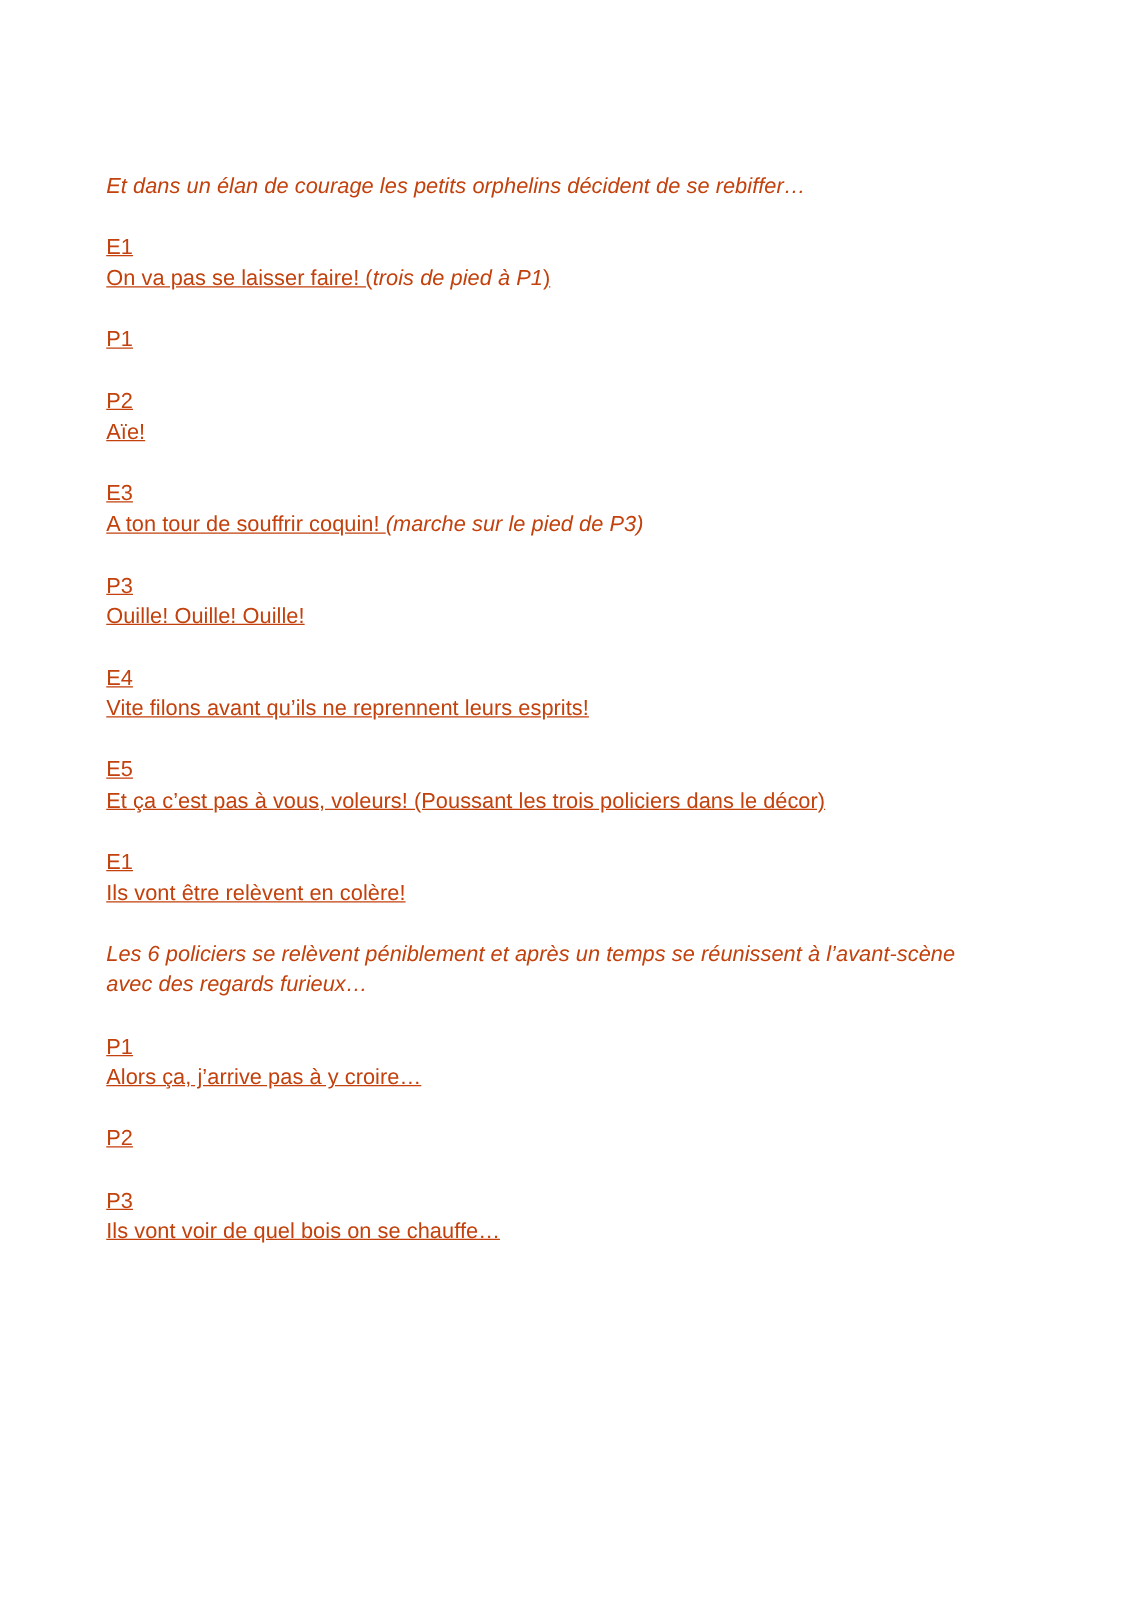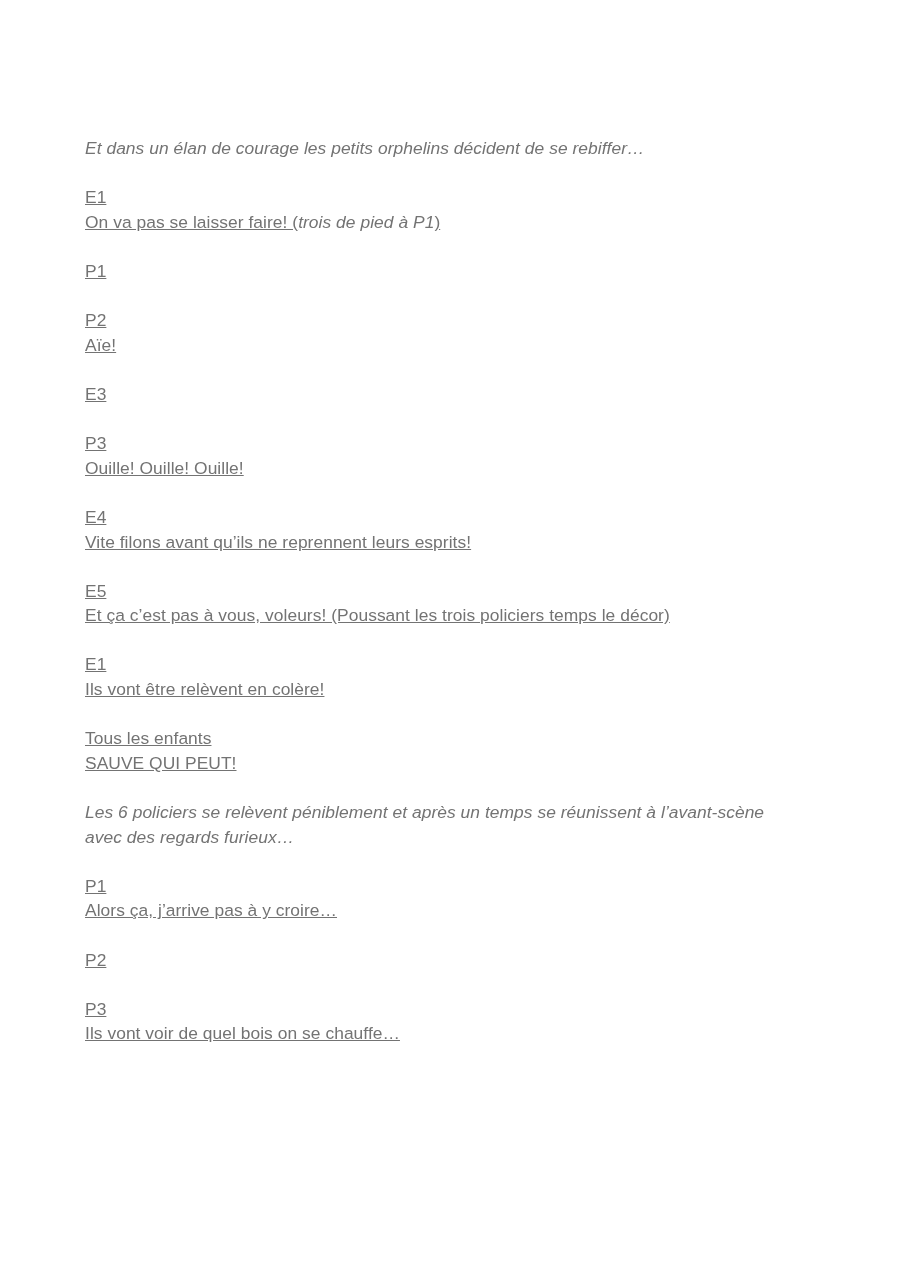--- a/index.html
+++ b/index.html
@@ -8,21 +8,21 @@
     padding: 0;
     background: #ffffff;
   }
   .page {
     position: relative;
     width: 906px;
     height: 1280px;
     background: #ffffff;
     overflow: hidden;
     font-family: "Liberation Sans", sans-serif;
-    color: #737373;
+    color: #c2410c;
     -webkit-font-smoothing: antialiased;
   }
   .content {
     position: absolute;
     left: 85px;
     top: 136px;
     width: 716px;
   }
   
   .block {
@@ -56,40 +56,37 @@
       </div>
       <div class="block">
         <p class="line"><span class="n">P1</span></p>
       </div>
       <div class="block">
         <p class="line"><span class="n">P2</span></p>
         <p class="line"><span class="n">Aïe!</span></p>
       </div>
       <div class="block">
         <p class="line"><span class="n">E3</span></p>
+        <p class="line"><span class="n">A ton tour de souffrir coquin! </span><span class="i">(marche sur le pied de P3)</span></p>
       </div>
       <div class="block">
         <p class="line"><span class="n">P3</span></p>
         <p class="line"><span class="n">Ouille! Ouille! Ouille!</span></p>
       </div>
       <div class="block">
         <p class="line"><span class="n">E4</span></p>
         <p class="line"><span class="n">Vite filons avant qu’ils ne reprennent leurs esprits!</span></p>
       </div>
       <div class="block">
         <p class="line"><span class="n">E5</span></p>
-        <p class="line"><span class="n">Et ça c’est pas à vous, voleurs! (Poussant les trois policiers temps le décor)</span></p>
+        <p class="line"><span class="n">Et ça c’est pas à vous, voleurs! (Poussant les trois policiers dans le décor)</span></p>
       </div>
       <div class="block">
         <p class="line"><span class="n">E1</span></p>
         <p class="line"><span class="n">Ils vont être relèvent en colère!</span></p>
-      </div>
-      <div class="block">
-        <p class="line"><span class="n">Tous les enfants</span></p>
-        <p class="line"><span class="n">SAUVE QUI PEUT!</span></p>
       </div>
       <div class="block">
         <p class="line stage"><span class="i">Les 6 policiers se relèvent péniblement et après un temps se réunissent à l’avant-scène avec des regards furieux…</span></p>
       </div>
       <div class="block">
         <p class="line"><span class="n">P1</span></p>
         <p class="line"><span class="n">Alors ça, j’arrive pas à y croire…</span></p>
       </div>
       <div class="block">
         <p class="line"><span class="n">P2</span></p>

